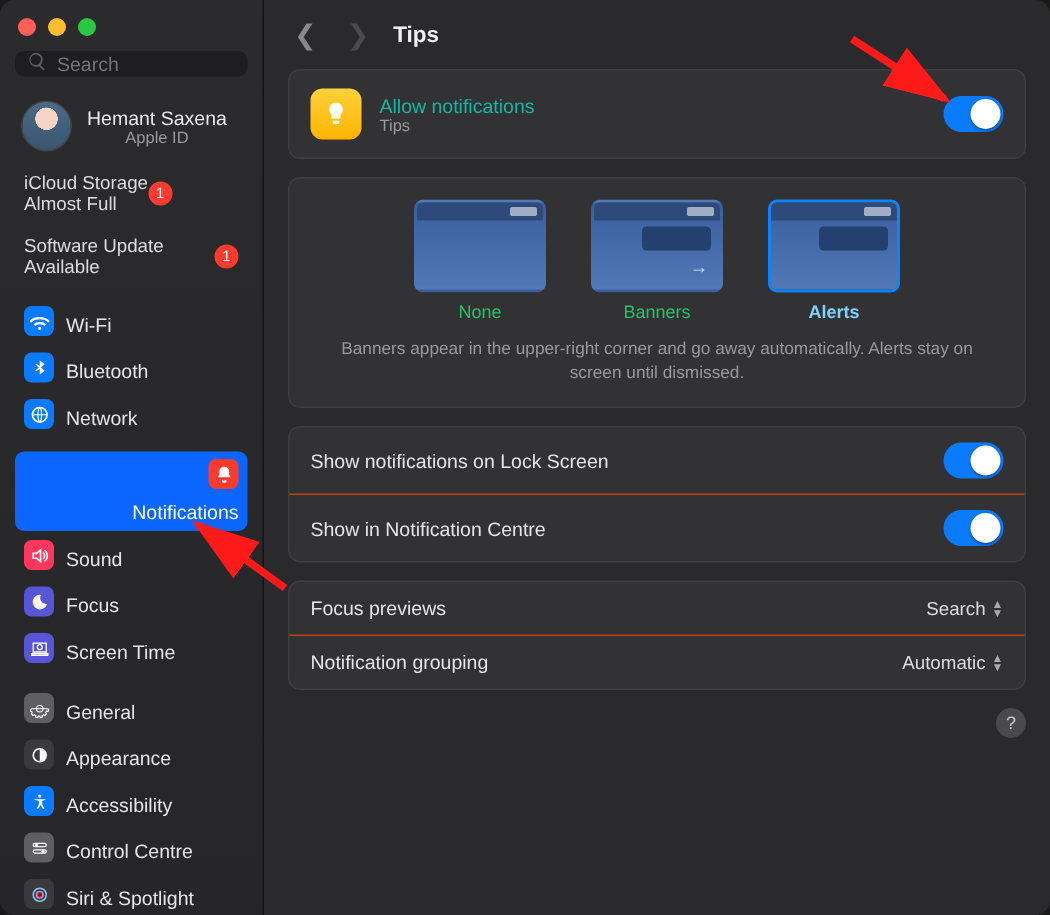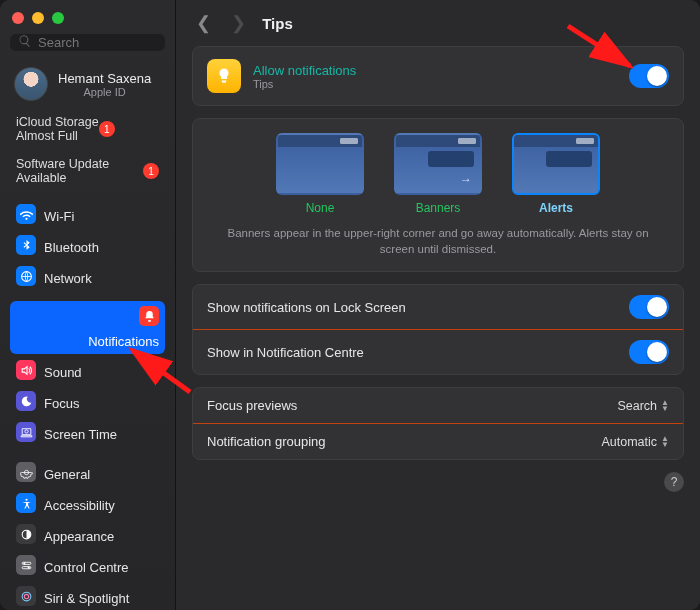--- a/index.html
+++ b/index.html
@@ -300,36 +300,36 @@
 
       <div class="nav-item">
         <span class="nav-icon ic-gray">
             <svg viewBox="0 0 24 24">
               <path d="M12 8a4 4 0 110 8 4 4 0 010-8zm9 4l2 .5-.7 2.7-2-.3a9 9 0 01-1 1.7l1 1.7-2 2-1.7-1a9 9 0 01-1.7 1l.3 2-2.7.7-.5-2h-2l-.5 2-2.7-.7.3-2a9 9 0 01-1.7-1l-1.7 1-2-2 1-1.7a9 9 0 01-1-1.7l-2 .3L1 12.5 3 12v-0z" fill="none" stroke="#fff" stroke-width="1.4"></path>
             </svg>
           </span>
         <span>General</span>
       </div>
       <div class="nav-item">
+        <span class="nav-icon ic-dark">
+            <svg viewBox="0 0 24 24">
+              <circle cx="12" cy="12" r="8" fill="none" stroke="#fff" stroke-width="2"></circle>
+              <path d="M12 4a8 8 0 010 16z"></path>
+            </svg>
+          </span>
+        <span>Appearance</span>
+      </div>
+      <div class="nav-item">
         <span class="nav-icon ic-blue">
             <svg viewBox="0 0 24 24">
               <circle cx="12" cy="5" r="2"></circle>
               <path d="M4 9h16l-5 2v4l3 6h-2l-3-5-3 5H8l3-6v-4z"></path>
             </svg>
           </span>
         <span>Accessibility</span>
-      </div>
-      <div class="nav-item">
-        <span class="nav-icon ic-dark">
-            <svg viewBox="0 0 24 24">
-              <circle cx="12" cy="12" r="8" fill="none" stroke="#fff" stroke-width="2"></circle>
-              <path d="M12 4a8 8 0 010 16z"></path>
-            </svg>
-          </span>
-        <span>Appearance</span>
       </div>
       <div class="nav-item">
         <span class="nav-icon ic-gray">
             <svg viewBox="0 0 24 24">
               <rect x="4" y="6" width="16" height="4" rx="2" fill="none" stroke="#fff" stroke-width="1.6"></rect>
               <rect x="4" y="14" width="16" height="4" rx="2" fill="none" stroke="#fff" stroke-width="1.6"></rect>
               <circle cx="8" cy="8" r="2"></circle>
               <circle cx="16" cy="16" r="2"></circle>
             </svg>
           </span>

